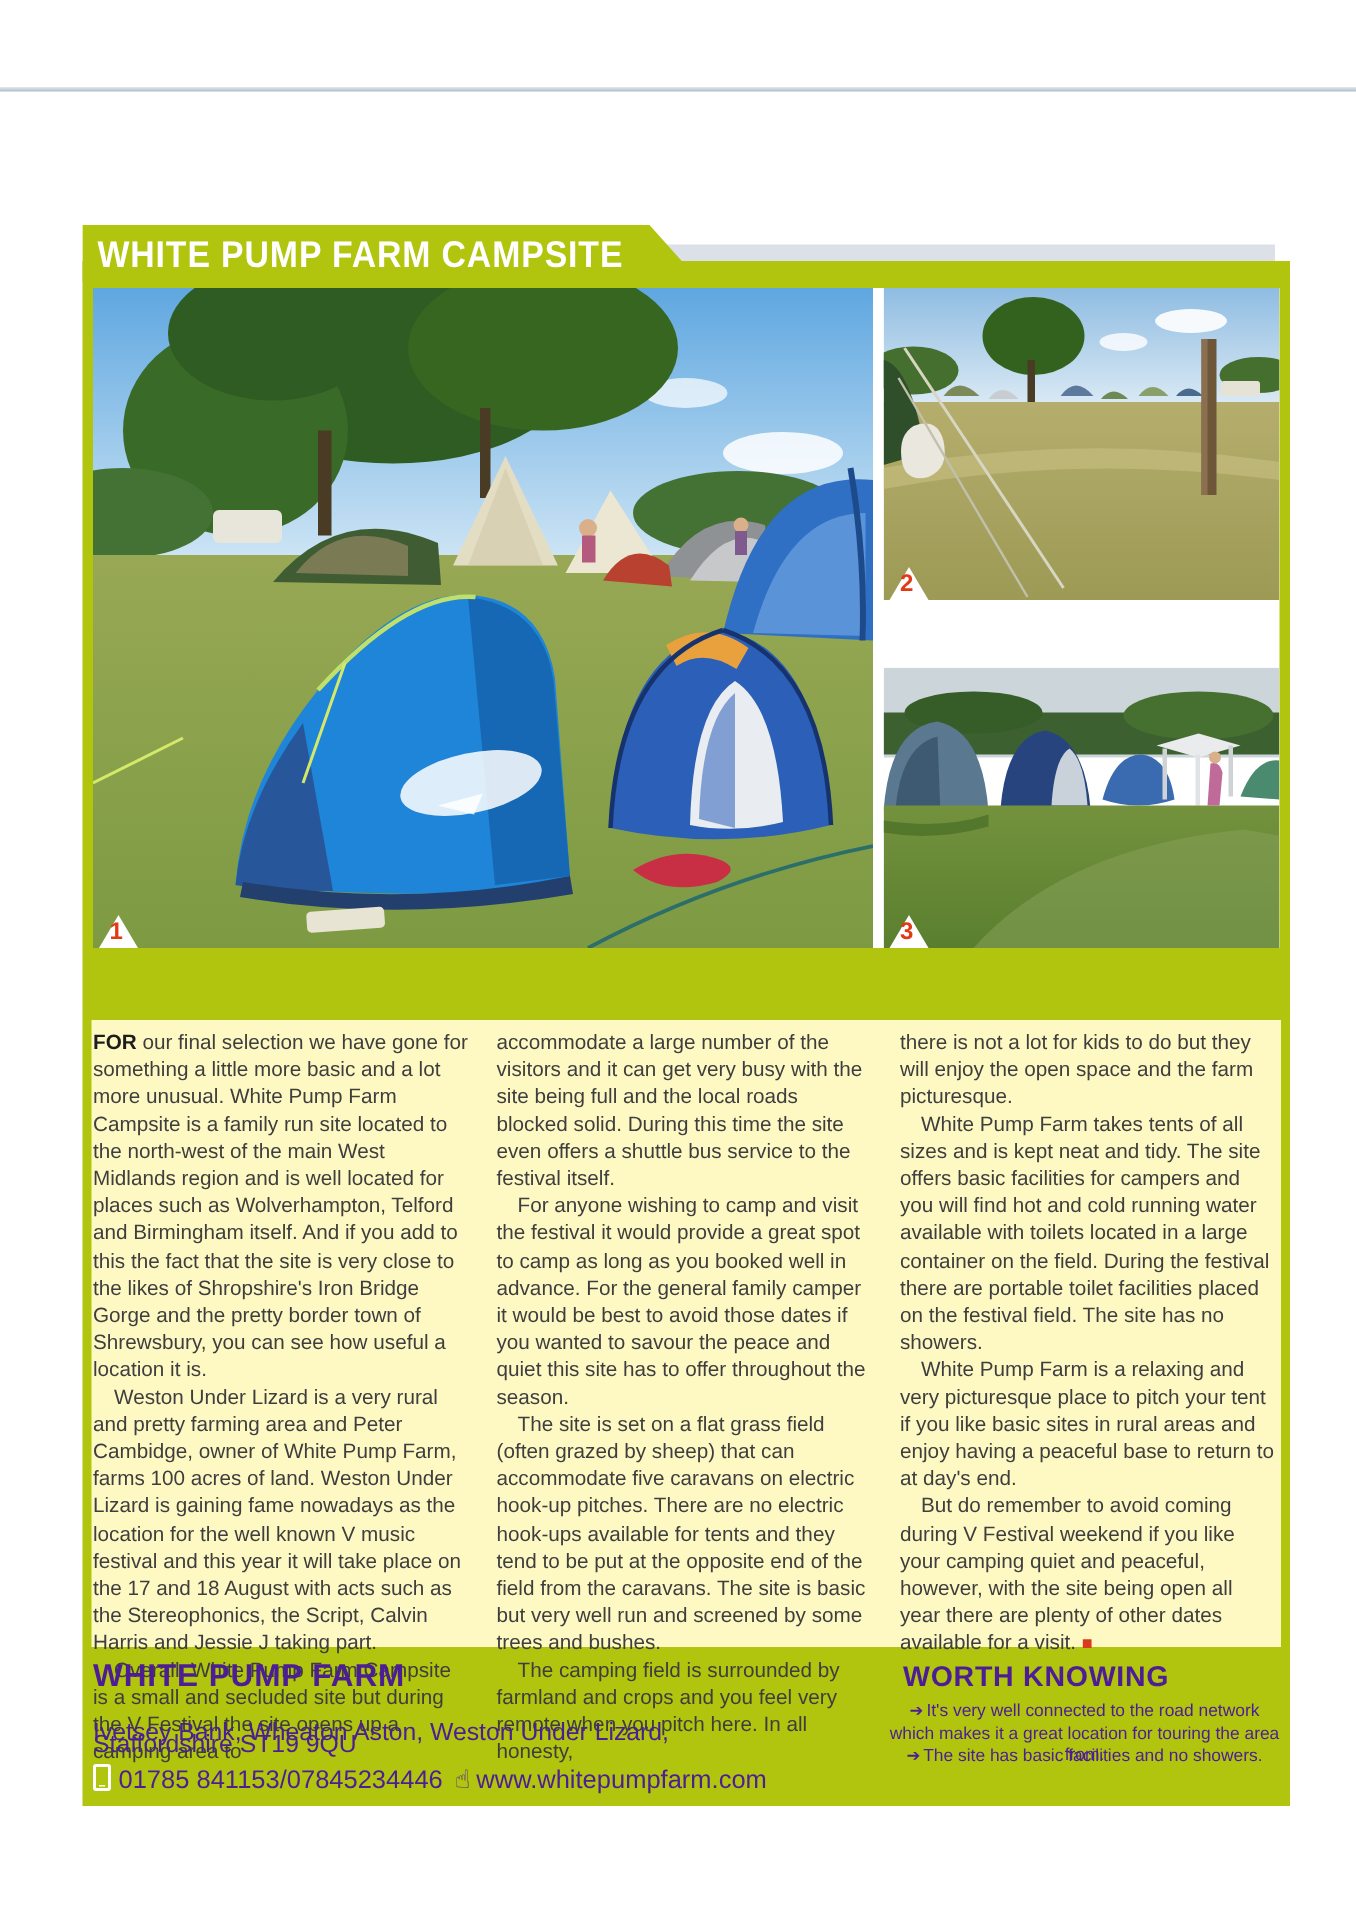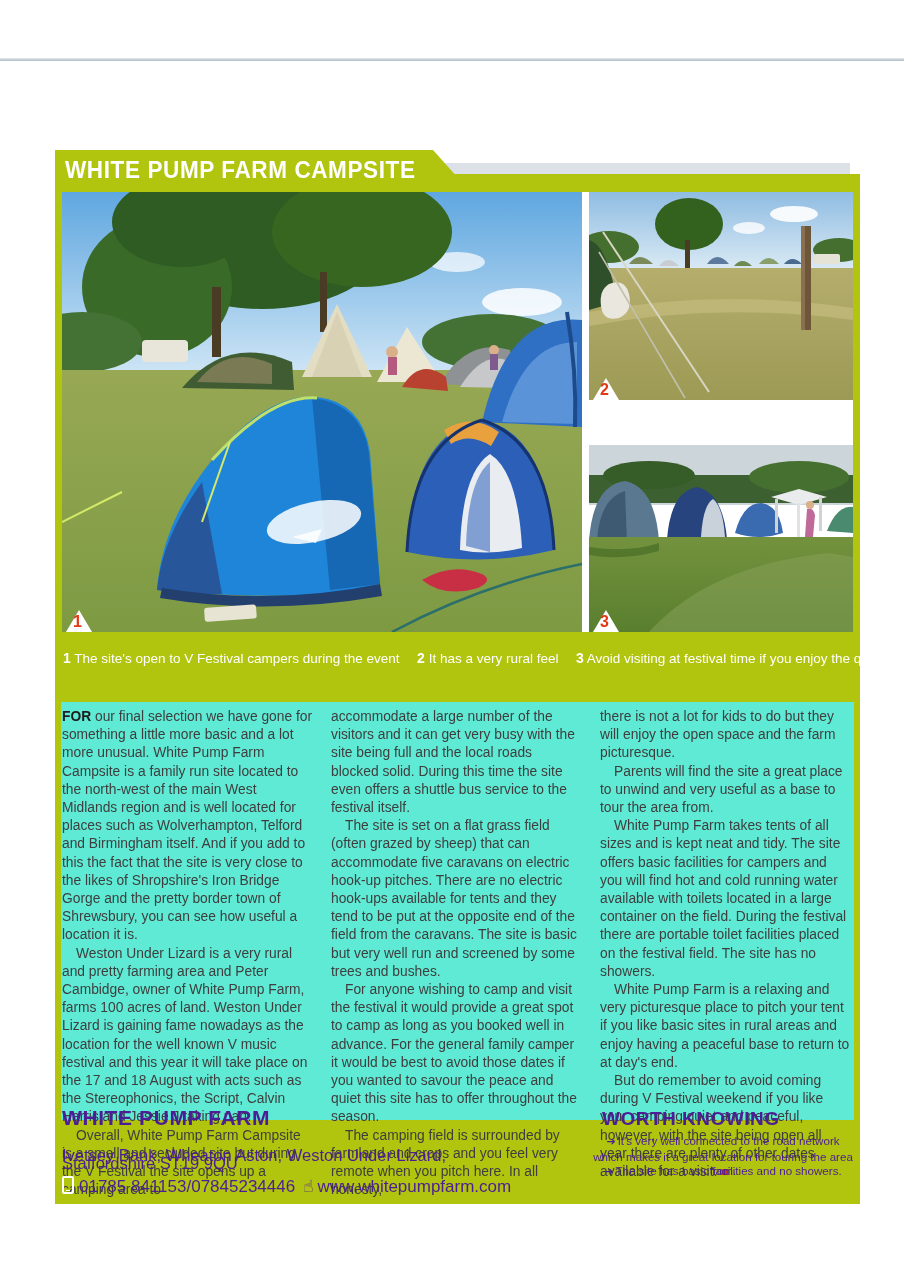--- a/index.html
+++ b/index.html
@@ -37,21 +37,21 @@
   .marker-num{position:absolute;left:11px;bottom:2px;color:#e23a14;
     font-weight:800;font-size:16px;line-height:16px;}
 
   
   #caption{left:8px;top:492px;width:790px;height:32px;color:#fff;font-size:13.5px;
     line-height:32px;white-space:nowrap;}
   .cap-num{font-weight:800;font-size:14px;}
   .cap-sep{display:inline-block;width:10px;}
 
   
-  #article-box{left:6px;top:552px;width:793px;height:418px;background:#5eead4;}
+  #article-box{left:6px;top:530px;width:793px;height:418px;background:#fef9c3;}
   #article-cols{position:absolute;left:1px;top:6px;display:flex;gap:19px;}
   .col{width:250px;color:#3e3e3e;font-size:13.8px;line-height:18.2px;text-align:left;}
   .col p{margin:0;}
   .col p.ind{text-indent:14px;}
   .lead{font-weight:800;color:#1d1d1d;}
   .endmark{color:#d93a1c;font-size:12px;}
 
   
   #info-row{left:0;top:948px;width:805px;height:110px;color:#4c1d95;text-align:center;}
   #farm-name{left:7px;top:8px;font-size:21px;font-weight:800;letter-spacing:.6px;}
@@ -242,47 +242,36 @@
 
           <rect x="0" y="92" width="264" height="95" fill="url(#grass3)"></rect>
           <path d="M60 187 Q120 120 240 108 L264 112 L264 187 Z" fill="#87a058" opacity=".55"></path>
           <path d="M0 102 q40 6 70 -4 l0 8 q-36 10 -70 4 Z" fill="#4c7028" opacity=".8"></path>
         </svg>
         <div class="marker-tri"></div>
         <div class="marker-num">3</div>
       </div>
     </div>
 
-    <div id="caption" class="abs">
-      <span class="cap-num">1</span>
-      <span>The site's open to V Festival campers during the event</span>
-      <span class="cap-sep"></span>
-      <span class="cap-num">2</span>
-      <span>It has a very rural feel</span>
-      <span class="cap-sep"></span>
-      <span class="cap-num">3</span>
-      <span>Avoid visiting at festival time if you enjoy the quiet</span>
-    </div>
 
     <div id="article-box" class="abs">
       <div id="article-cols">
         <div class="col">
           <p><span class="lead">FOR</span><span> our final selection we have gone for something a little more basic and a lot more unusual. White Pump Farm Campsite is a family run site located to the north-west of the main West Midlands region and is well located for places such as Wolverhampton, Telford and Birmingham itself. And if you add to this the fact that the site is very close to the likes of Shropshire's Iron Bridge Gorge and the pretty border town of Shrewsbury, you can see how useful a location it is.</span></p>
           <p class="ind">Weston Under Lizard is a very rural and pretty farming area and Peter Cambidge, owner of White Pump Farm, farms 100 acres of land. Weston Under Lizard is gaining fame nowadays as the location for the well known V music festival and this year it will take place on the 17 and 18 August with acts such as the Stereophonics, the Script, Calvin Harris and Jessie J taking part.</p>
           <p class="ind">Overall, White Pump Farm Campsite is a small and secluded site but during the V Festival the site opens up a camping area to</p>
         </div>
         <div class="col">
           <p>accommodate a large number of the visitors and it can get very busy with the site being full and the local roads blocked solid. During this time the site even offers a shuttle bus service to the festival itself.</p>
+          <p class="ind">For anyone wishing to camp and visit the festival it would provide a great spot to camp as long as you booked well in advance. For the general family camper it would be best to avoid those dates if you wanted to savour the peace and quiet this site has to offer throughout the season.</p>
           <p class="ind">The site is set on a flat grass field (often grazed by sheep) that can accommodate five caravans on electric hook-up pitches. There are no electric hook-ups available for tents and they tend to be put at the opposite end of the field from the caravans. The site is basic but very well run and screened by some trees and bushes.</p>
-          <p class="ind">For anyone wishing to camp and visit the festival it would provide a great spot to camp as long as you booked well in advance. For the general family camper it would be best to avoid those dates if you wanted to savour the peace and quiet this site has to offer throughout the season.</p>
           <p class="ind">The camping field is surrounded by farmland and crops and you feel very remote when you pitch here. In all honesty,</p>
         </div>
         <div class="col">
           <p>there is not a lot for kids to do but they will enjoy the open space and the farm picturesque.</p>
-          <p class="ind">Parents will find the site a great place to unwind and very useful as a base to tour the area from.</p>
           <p class="ind">White Pump Farm takes tents of all sizes and is kept neat and tidy. The site offers basic facilities for campers and you will find hot and cold running water available with toilets located in a large container on the field. During the festival there are portable toilet facilities placed on the festival field. The site has no showers.</p>
           <p class="ind">White Pump Farm is a relaxing and very picturesque place to pitch your tent if you like basic sites in rural areas and enjoy having a peaceful base to return to at day's end.</p>
           <p class="ind"><span>But do remember to avoid coming during V Festival weekend if you like your camping quiet and peaceful, however, with the site being open all year there are plenty of other dates available for a visit.</span> <span class="endmark">■</span></p>
         </div>
       </div>
     </div>
 
     <div id="info-row" class="abs">
       <div id="farm-name" class="abs">WHITE PUMP FARM</div>
       <div id="addr1" class="abs">Ivetsey Bank, Wheaton Aston, Weston Under Lizard,</div>

